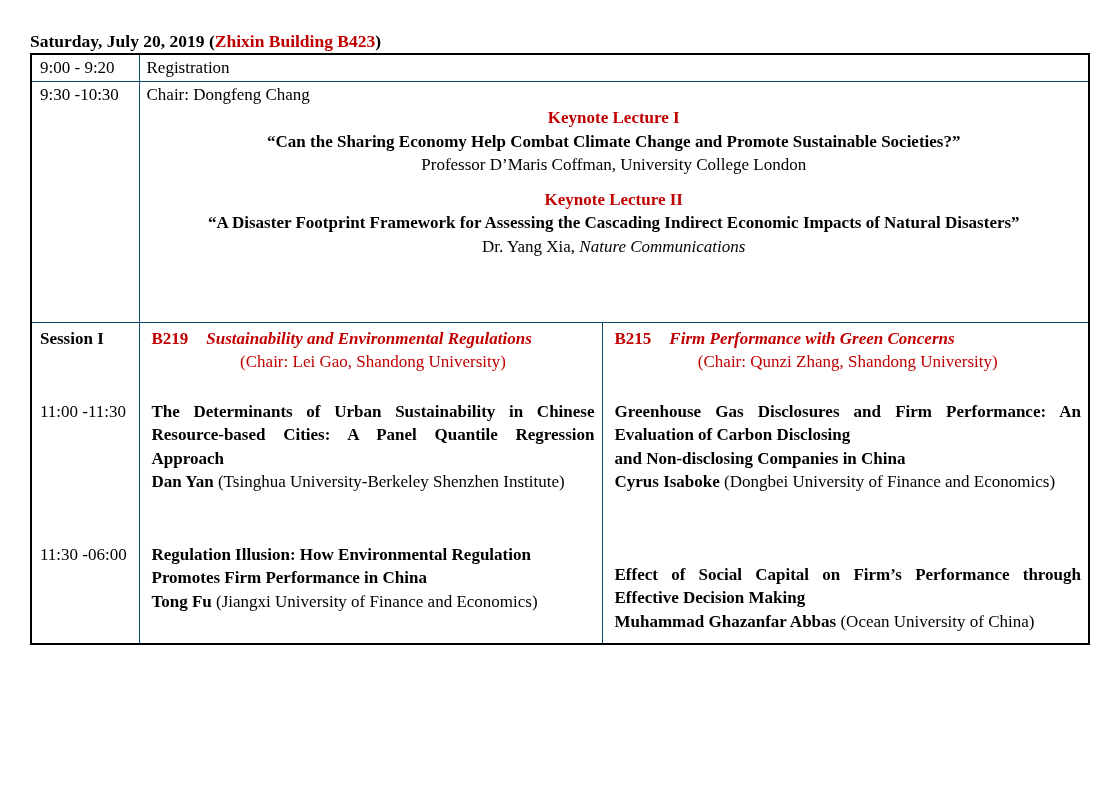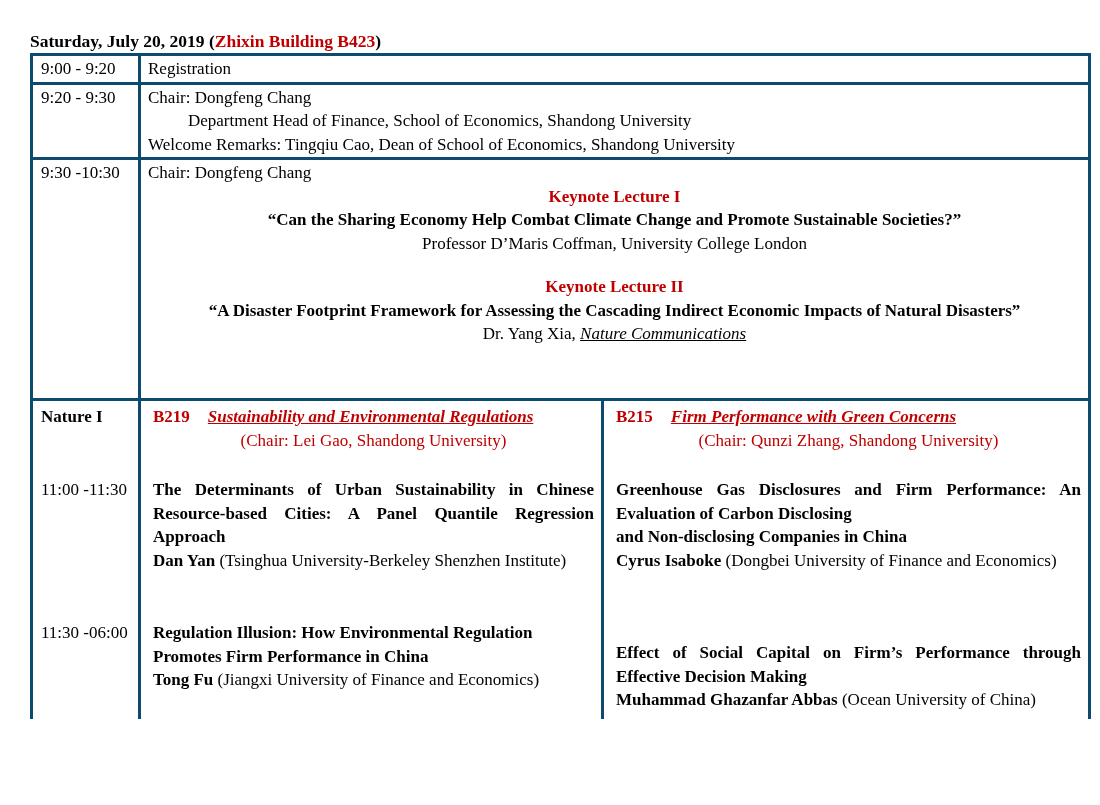--- a/index.html
+++ b/index.html
@@ -12,49 +12,49 @@
     width: 1100px;
   }
   .page { position: relative; width: 1100px; height: 719px; background: #fff; }
   .doc-title {
     position: absolute; left: 30px; top: 30px;
     font-weight: bold; font-size: 17.5px; line-height: 23px;
     white-space: nowrap;
   }
   .red { color: var(--accent); }
   .b { font-weight: bold; }
-  .i { font-style: italic; text-decoration: underline; }
+  .i { font-style: italic; }
   .c { text-align: center; }
   .j { text-align: justify; }
 
   table.program {
     position: absolute; left: 30px; top: 53px;
     width: 1058px;
     border-collapse: collapse;
     table-layout: fixed;
     border: 2px solid #000;
   }
   td {
-    border: 3px solid #0c4a6e;
+    border: 1px solid #0c4a6e;
     vertical-align: top;
     padding: 1px 7px;
     line-height: 23.5px;
   }
   td.time { padding-left: 8px; white-space: nowrap; }
   tr.r1 td { height: 25px; }
   tr.r2 td { height: 74px; }
   tr.r3 td { height: 241px; }
   tr.r4 td { height: 24px; }
   tr.r5 td { height: 322px; }
   tr.r6 td { height: 28px; }
 
   .indent1 { padding-left: 40px; }
 
   .keynote-block-1 { }
-  .keynote-block-2 { margin-top: 20px; }
+  .keynote-block-2 { margin-top: 11px; }
 
   td.session-cell { position: relative; padding: 0; }
   .abs { position: absolute; left: 12px; right: 7px; }
   td.time.session-cell .abs { left: 8px; right: 4px; }
 
   .room-spacer { display: inline-block; width: 18px; }
   .pre { white-space: pre; }
 </style>
 </head>
 <body>
@@ -69,28 +69,20 @@
       <col style="width:463px">
       <col style="width:487px">
     </colgroup>
 
     <tbody>
         <tr class="r1">
       <td class="time">9:00 - 9:20</td>
       <td colspan="2">Registration</td>
     </tr>
 
-    <tr class="r2">
-      <td class="time">9:20 - 9:30</td>
-      <td colspan="2">
-        <div>Chair: Dongfeng Chang</div>
-        <div class="indent1">Department Head of Finance, School of Economics, Shandong University</div>
-        <div>Welcome Remarks: Tingqiu Cao, Dean of School of Economics, Shandong University</div>
-      </td>
-    </tr>
 
     <tr class="r3">
       <td class="time">9:30 -10:30</td>
       <td colspan="2">
         <div>Chair: Dongfeng Chang</div>
         <div class="keynote-block-1">
           <div class="c b red">Keynote Lecture I</div>
           <div class="c b">“Can the Sharing Economy Help Combat Climate Change and Promote Sustainable Societies?”</div>
           <div class="c">Professor D’Maris Coffman, University College London</div>
         </div>
@@ -98,21 +90,21 @@
           <div class="c b red">Keynote Lecture II</div>
           <div class="c b">“A Disaster Footprint Framework for Assessing the Cascading Indirect Economic Impacts of Natural Disasters”</div>
           <div class="c"><span>Dr. Yang Xia, </span><span class="i">Nature Communications</span></div>
         </div>
       </td>
     </tr>
 
 
     <tr class="r5">
       <td class="time session-cell">
-        <div class="abs b" style="top:4px">Nature I</div>
+        <div class="abs b" style="top:4px">Session I</div>
         <div class="abs" style="top:77px">11:00 -11:30</div>
         <div class="abs" style="top:220px">11:30 -06:00</div>
       </td>
 
       <td class="session-cell">
         <div class="abs" style="top:4px">
           <div><span class="b red">B219</span><span class="room-spacer"></span><span class="b i red">Sustainability and Environmental Regulations</span></div>
           <div class="c red">(Chair: Lei Gao, Shandong University)</div>
         </div>
         <div class="abs" style="top:77px">

